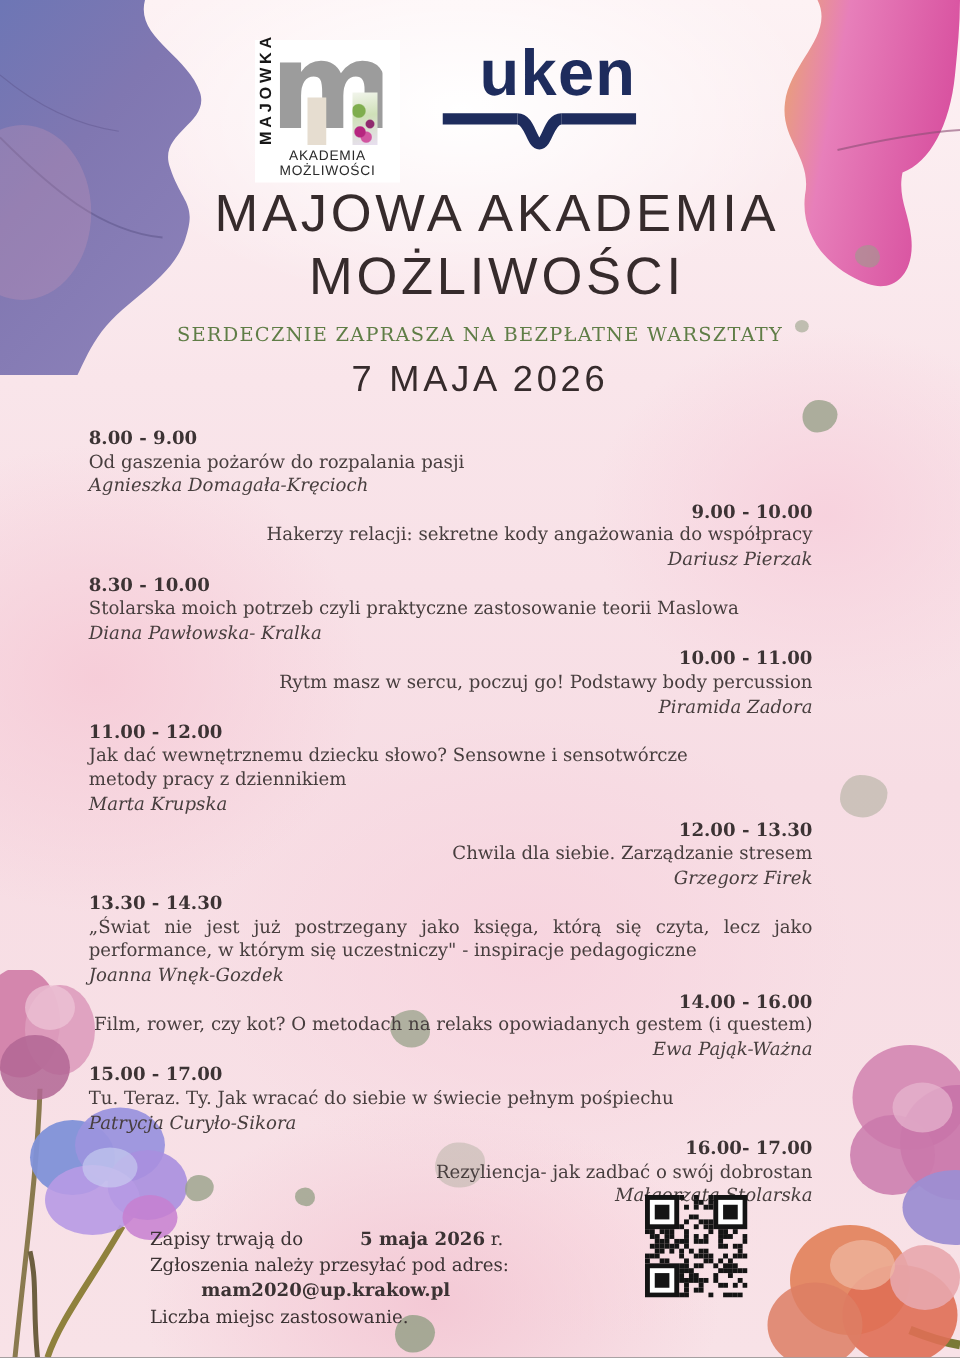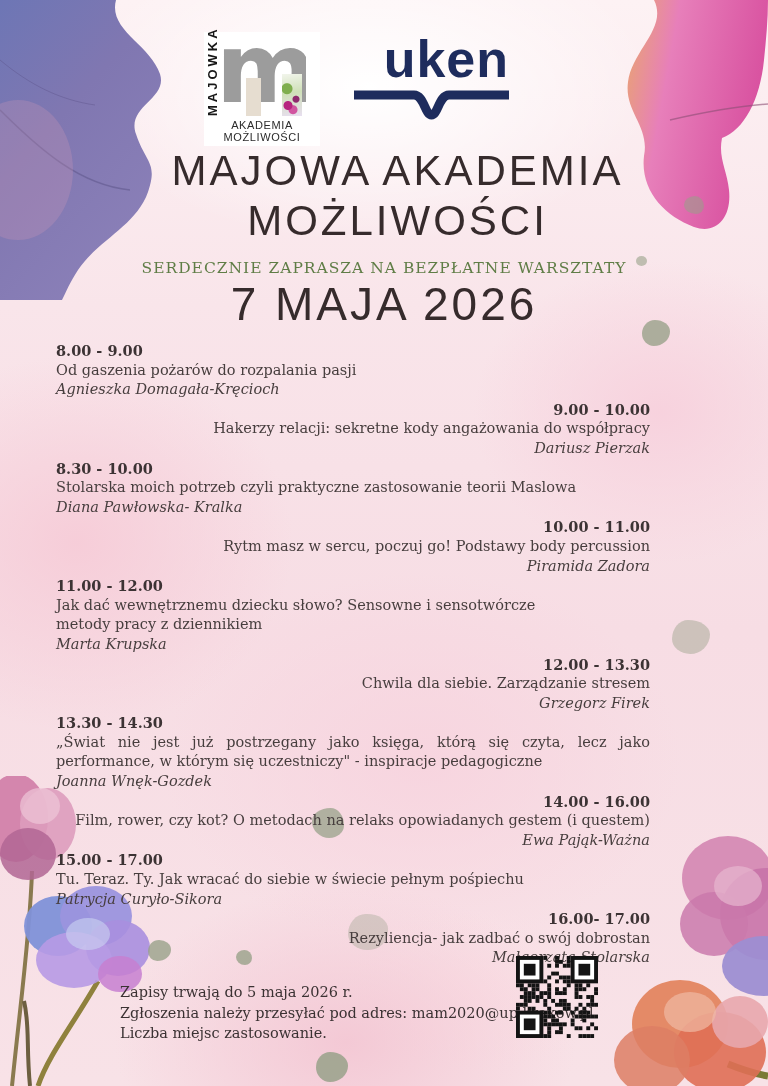--- a/index.html
+++ b/index.html
@@ -45,32 +45,32 @@
   .logo-uken{display:flex;flex-direction:column;align-items:flex-end;padding-top:4px;}
   .uken-text{font-family:"Liberation Sans",sans-serif;font-weight:bold;font-size:52px;line-height:46px;
     letter-spacing:1px;color:var(--uken-navy);}
   .uken-book{margin-top:8px;}
   
   .title{font-family:"Liberation Sans",sans-serif;font-weight:400;color:var(--title-ink);
     text-align:center;font-size:42px;line-height:50px;letter-spacing:3px;margin-top:14px;}
   .title span{display:block;padding-left:27px;}
   .subtitle{text-align:center;color:var(--subtitle-green);font-size:15.5px;letter-spacing:1px;margin-top:13px;}
   .date{font-family:"Liberation Sans",sans-serif;font-weight:400;color:var(--title-ink);
-    text-align:center;font-size:46px;letter-spacing:3px;margin-top:5px;line-height:44px;}
+    text-align:center;font-size:29px;letter-spacing:3px;margin-top:5px;line-height:44px;}
   
-  .schedule{padding:15px 118px 0 56px;font-size:14.5px;line-height:19.6px;}
+  .schedule{padding:15px 118px 0 71px;font-size:14.5px;line-height:19.6px;}
   .item{color:var(--text-ink);}
   .item .time{font-weight:bold;color:var(--time-ink);}
   .item .presenter{font-style:italic;}
   .item.right{text-align:right;}
   .item .wtitle.justify{text-align:justify;}
   .item .wtitle.narrow{max-width:500px;}
   
   .footer{position:relative;padding:14px 118px 0 120px;font-size:14.5px;line-height:20.5px;color:#3b3233;}
-  .footer b{font-weight:normal;}
+  .footer b{font-weight:bold;margin-left:41px;}
   .qr{position:absolute;left:516px;top:-12px;width:82px;height:82px;}
   .qr svg{display:block;}
 </style>
 </head>
 <body>
 
 <div class="poster">
 
   <svg class="deco" style="left:0;top:0" width="185" height="300" viewBox="0 0 185 300">
     <defs>

